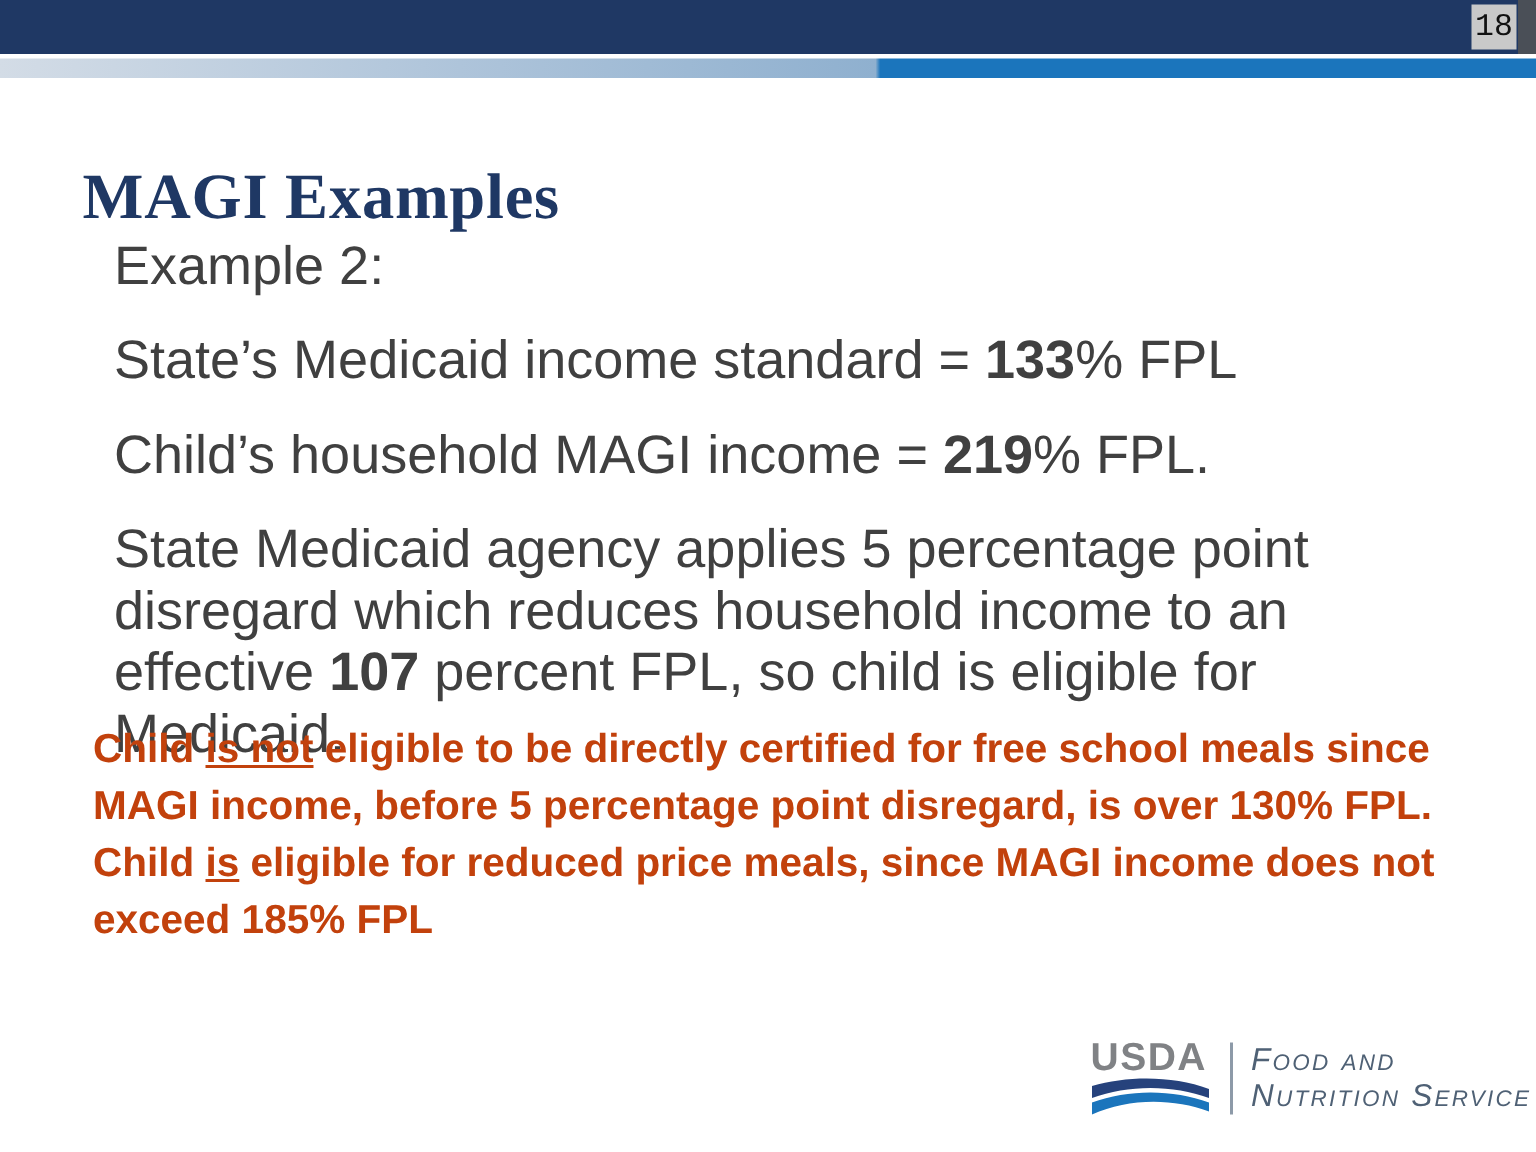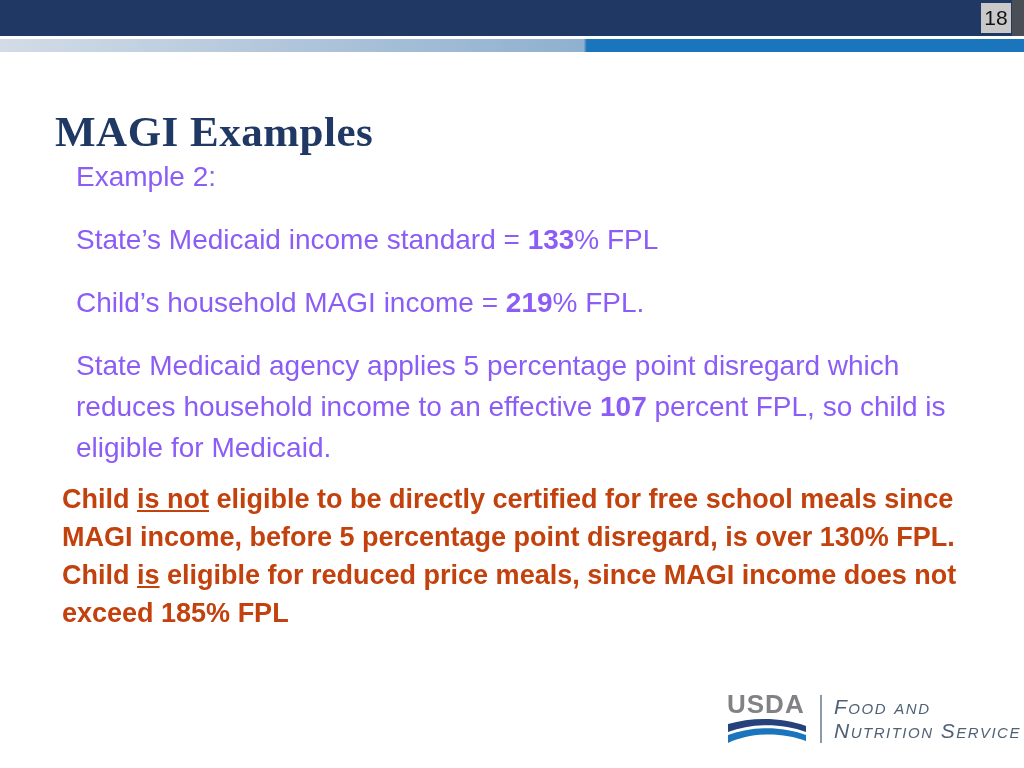--- a/index.html
+++ b/index.html
@@ -19,21 +19,21 @@
   .edge-strip {
     position:absolute; top:0; right:0;
     width:12px; height:36px;
     background:#4a4f57;
   }
   .page-box {
     position:absolute; top:3px; right:13px;
     width:30px; height:30px;
     background:#c9c9c9;
     color:#111111;
-    font-family:Liberation Sans, sans-serif;
+    font-family:Liberation Mono, monospace;
     font-size:21px;
     display:flex; align-items:center; justify-content:center;margin-left:12px;
   }
   
   .accent-bar {
     position:absolute; top:39px; left:0;
     width:1024px; height:13px;
     background:linear-gradient(to right,
       #d3dce6 0%, #aec4da 30%, #8fb0cf 57%,
       #1b75bc 57.3%, #1b75bc 100%);
@@ -42,22 +42,22 @@
     position:absolute; left:55px; top:78px;
     font-family:"Liberation Serif", serif;
     font-weight:700;
     font-size:43px;
     color:#1f3864;
     letter-spacing:0.5px;
   }
   .body {
     position:absolute; left:76px; top:156px;
     width:884px;
-    color:#8b5cf6;
-    font-size:28px;
+    color:#404040;
+    font-size:36px;
     line-height:41px;
   }
   .body p { margin:0 0 22px 0; }
   .body .b { font-weight:700; }
   .note {
     position:absolute; left:62px; top:480px;
     width:900px;
     color:#c2410c;
     font-weight:700;
     font-size:27px;

